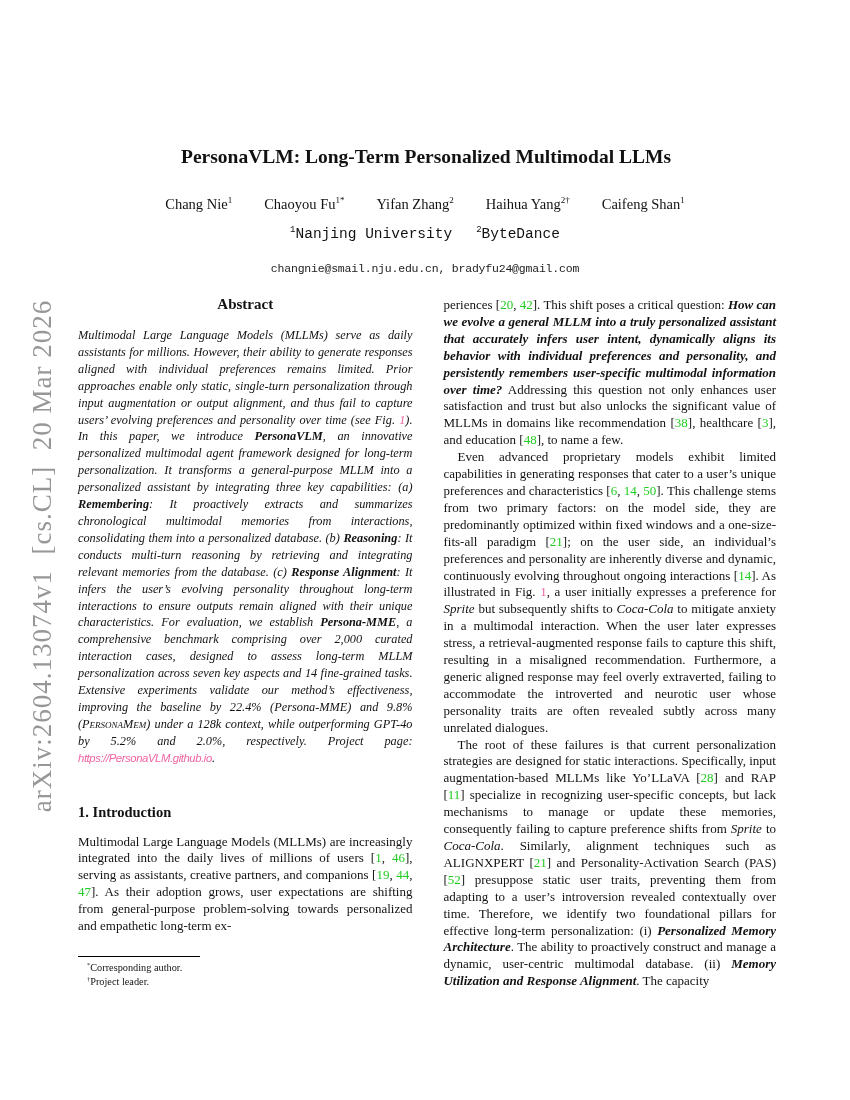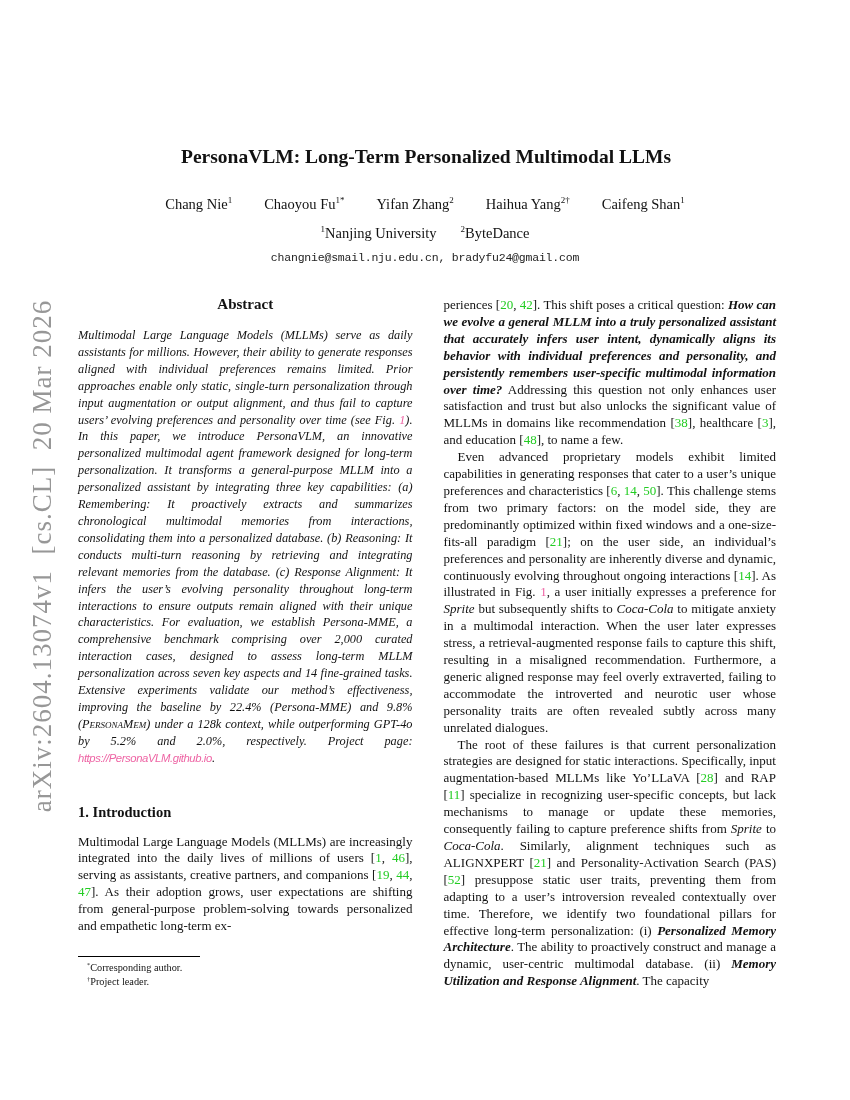--- a/index.html
+++ b/index.html
@@ -20,23 +20,23 @@
   }
   .authors-row {
     position:absolute; top:196px; left:0; width:100%;
     text-align:center; font-size:14.5px;
   }
   .author { margin:0 16px; white-space:nowrap; }
   .affils-row {
     position:absolute; top:225px; left:0; width:100%;
     text-align:center; font-size:14.5px;
   }
-  .affil { margin:4px 12px; white-space:nowrap; }
+  .affil { margin:4px 12px; white-space:nowrap;font-family:Liberation Mono, monospace; }
   .emails-row {
-    position:absolute; top:251px; left:0; width:100%;
+    position:absolute; top:262px; left:0; width:100%;
     text-align:center; font-family:"Liberation Mono", monospace;
     font-size:11.5px; letter-spacing:-0.2px; color:#222;
   }
   sup { font-size:0.62em; vertical-align:super; line-height:0; }
   .columns {
     position:absolute; top:294px; left:78px; width:698px;
     display:flex; gap:31px;
   }
   .col-left  { width:338px; }
   .col-right { width:336px; padding-top:3px; }
@@ -47,21 +47,21 @@
   .abstract-body {
     font-style:italic; font-size:12.3px; line-height:16.9px;
     text-align:justify;
   }
   .section-heading { font-weight:700; font-size:14.5px; margin:37px 0 13px 0; }
   .body-par { font-size:13px; line-height:16.9px; text-align:justify; }
   .body-par.indent { text-indent:14px; }
   .footnote-block { position:absolute; left:78px; top:956px; width:338px; }
   .footnote-rule { width:122px; border-top:1.2px solid #000; margin-bottom:4px; }
   .footnote { font-size:10.3px; line-height:13.5px; padding-left:9px; }
-  .seg-b  { font-weight:400; }
+  .seg-b  { font-weight:700; }
   .seg-i  { font-style:italic; }
   .seg-bi { font-weight:700; font-style:italic; }
   .seg-sc { font-variant:small-caps; }
   .seg-cite { color:var(--cite,#22cc22); }
   .seg-fig  { color:var(--pink,#ee64a4); }
   .seg-link {
     color:var(--pink,#ee64a4); font-family:Liberation Sans, sans-serif;
     font-size:11.3px; letter-spacing:-0.4px;
   }
 </style>

